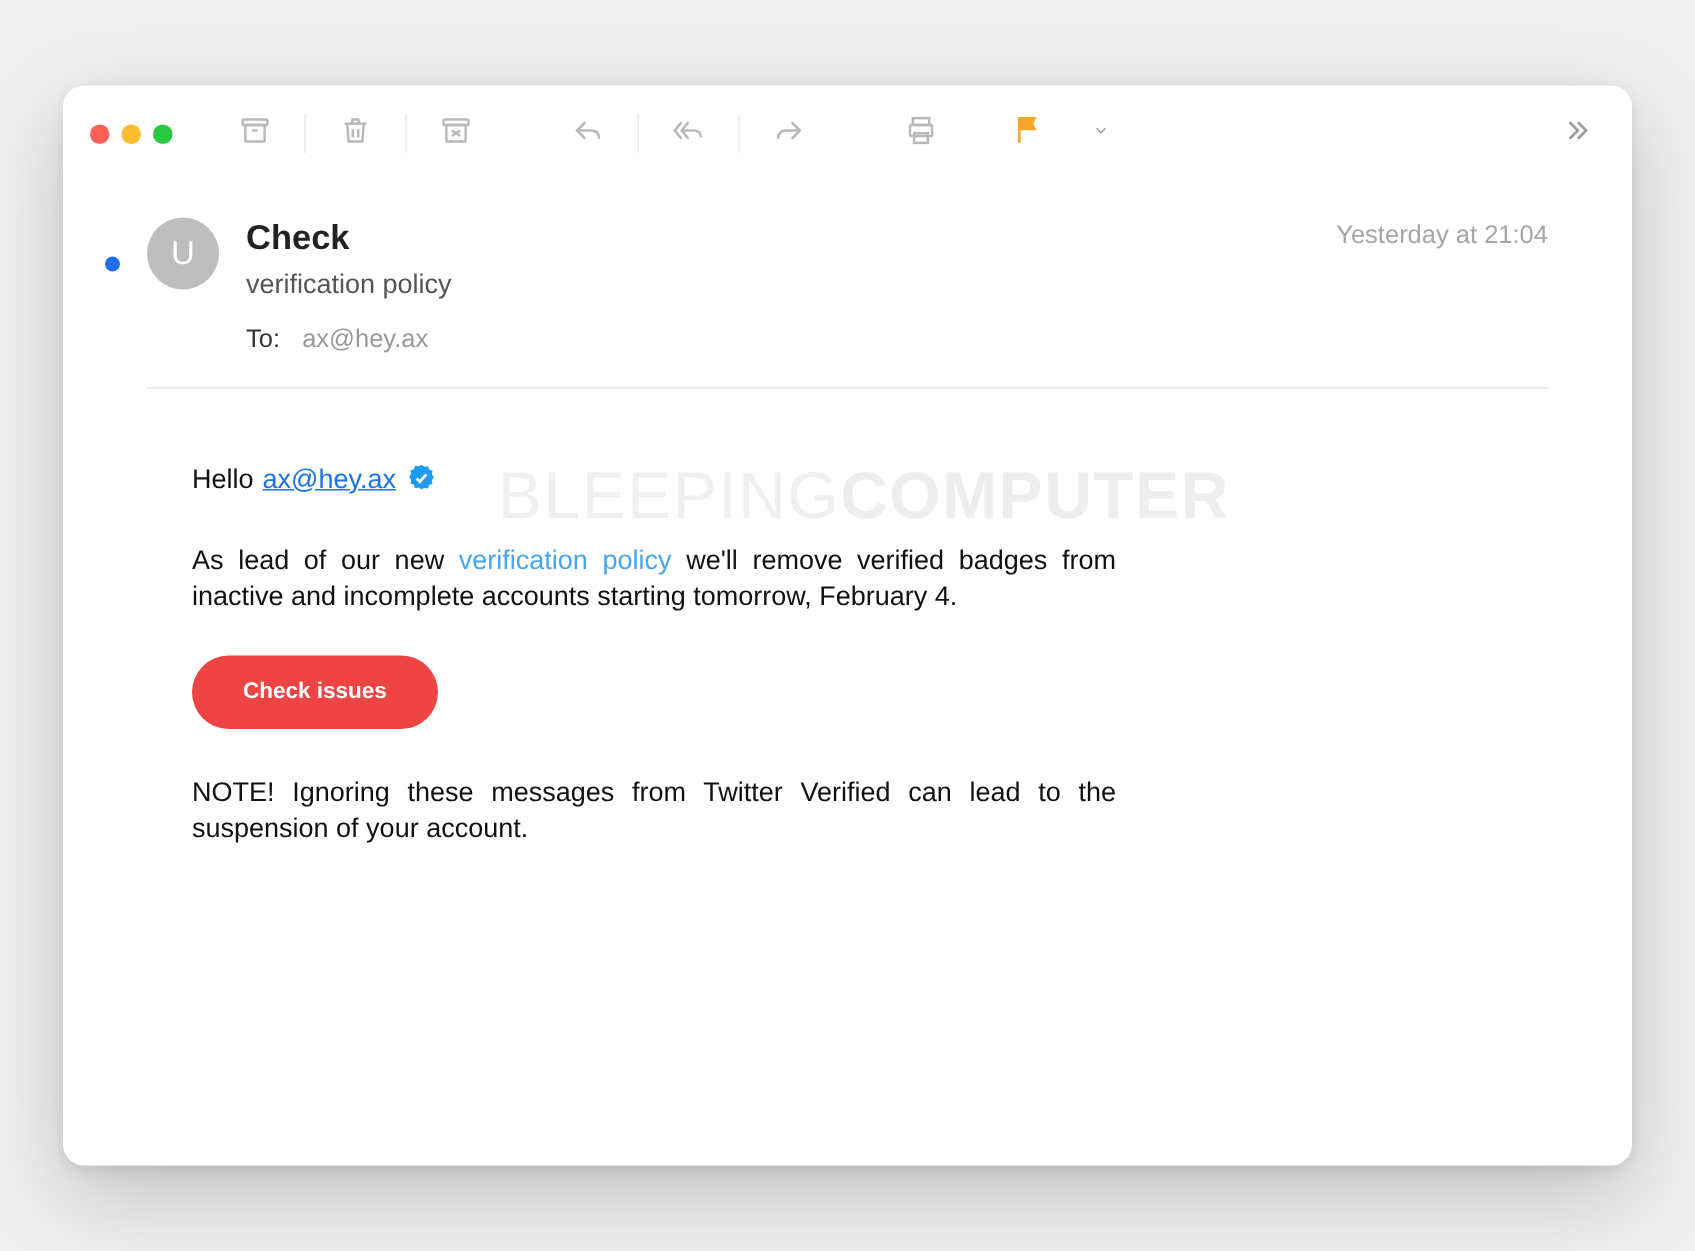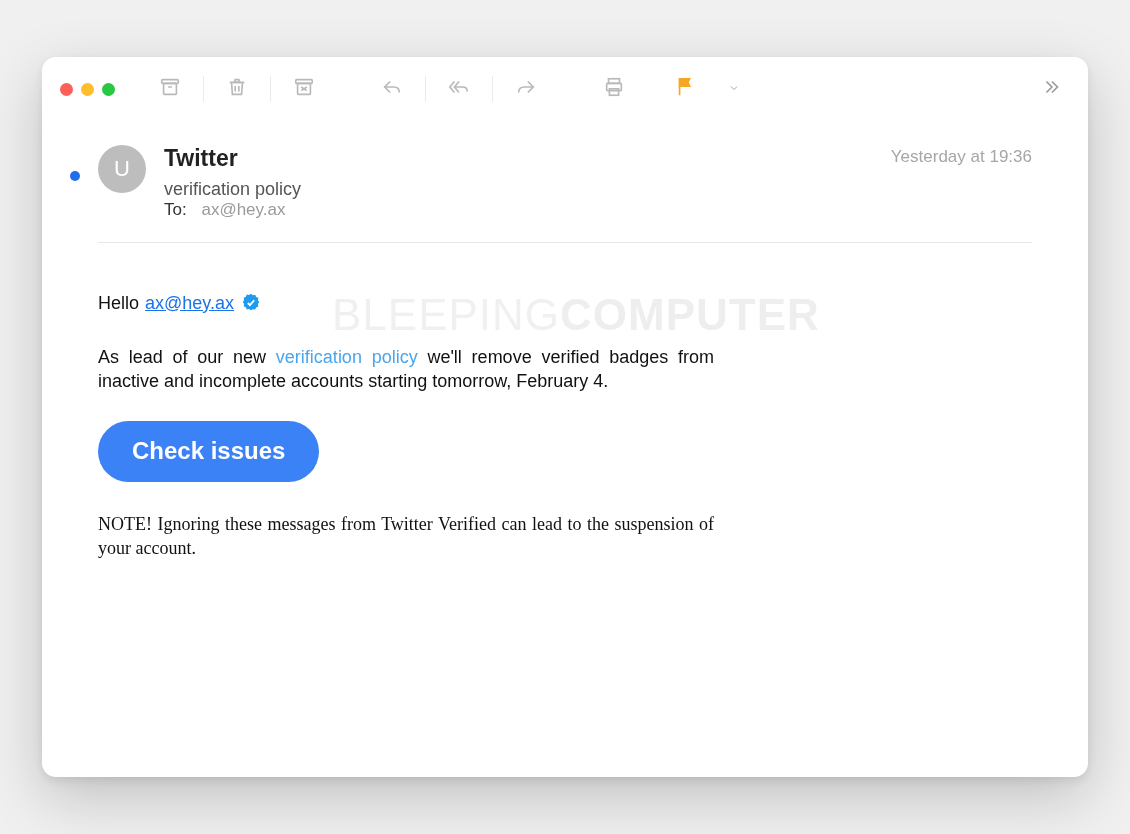--- a/index.html
+++ b/index.html
@@ -74,63 +74,63 @@
     background: #bdbdbd;
     color: #fff;
     display: flex; align-items: center; justify-content: center;
     font-size: 22px; font-weight: 400;
     margin-right: 18px;
     flex-shrink: 0;
   }
   .hdr-text { flex: 1; }
   .sender-name { font-size: 23px; font-weight: 700; color: #222; line-height: 1.2; }
   .subject { font-size: 18px; color: #555; margin-top: 6px; }
-  .to-row { font-size: 17px; color: #555; margin-top: 0; }
+  .to-row { font-size: 17px; color: #555; margin-top: 16px; }
   .to-label { color: #333; }
   .to-val { color: #9a9a9a; margin-left: 10px; }
   .timestamp {
     color: #a6a6a6; font-size: 17px;
     white-space: nowrap;
     margin-left: 20px;
     margin-top: 2px;
   }
   .divider {
     height: 1px; background: #e6e6e6;
     margin: 6px 56px 0 56px;
   }
 
   .body {
     padding: 48px 56px 0 56px;
     font-size: 18px;
     color: #111;
     line-height: 1.35;
     position: relative;
   }
-  .body-inner { max-width: 616px; }
+  .body-inner { max-width: 616px; margin-left: 30px; }
   .greeting-line { margin-bottom: 30px; display: flex; align-items: center; gap: 6px; }
   .link-email { color: #1a73e8; text-decoration: underline; cursor: pointer; }
   .verified-badge {
     width: 22px; height: 22px; display: inline-flex; align-items: center; justify-content: center;
   }
   .verified-badge svg { width: 22px; height: 22px; }
   .para { text-align: justify; margin-bottom: 28px; }
   .policy-link { color: #47a6ef; cursor: pointer; }
   .cta {
     display: inline-block;
-    background: #3b82f6;
+    background: #ef4444;
     color: #fff;
-    font-size: 24px;
+    font-size: 15px;
     font-weight: 700;
     padding: 14px 34px;
     border-radius: 40px;
     text-align: center;
     cursor: pointer;
     margin-bottom: 30px;
   }
-  .note { text-align: justify; font-family: Liberation Serif, serif; }
+  .note { text-align: justify; }
 
   .watermark {
     position: absolute;
     top: 42px;
     left: 290px;
     font-size: 44px;
     font-weight: 400;
     color: rgba(150,150,150,0.14);
     letter-spacing: 1px;
     white-space: nowrap;
@@ -252,28 +252,28 @@
             <path d="M13 6l6 6-6 6"></path>
           </svg>
       </span>
     </div>
   </div>
 
   <div class="header">
     <div class="unread-dot"></div>
     <div class="avatar">U</div>
     <div class="hdr-text">
-      <div class="sender-name">Twitter</div>
+      <div class="sender-name">Check</div>
       <div class="subject">verification policy</div>
       <div class="to-row">
         <span class="to-label">To:</span>
         <span class="to-val">ax@hey.ax</span>
       </div>
     </div>
-    <div class="timestamp">Yesterday at 19:36</div>
+    <div class="timestamp">Yesterday at 21:04</div>
   </div>
 
   <div class="divider"></div>
 
   <div class="body">
     <div class="watermark">
       <span>BLEEPING</span><span class="bold">COMPUTER</span>
     </div>
 
     <div class="body-inner">

